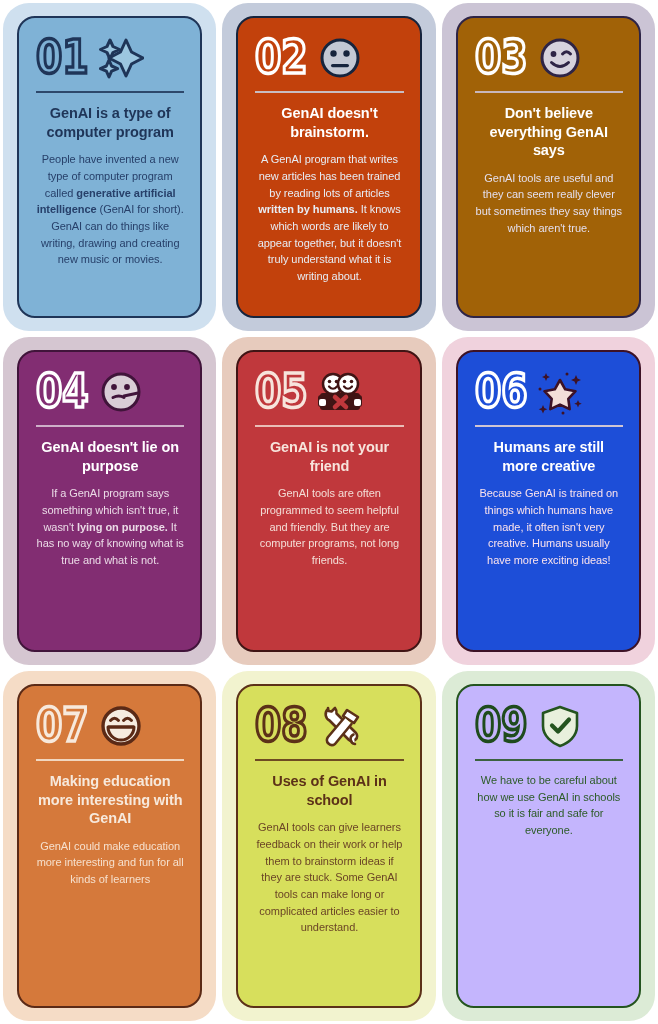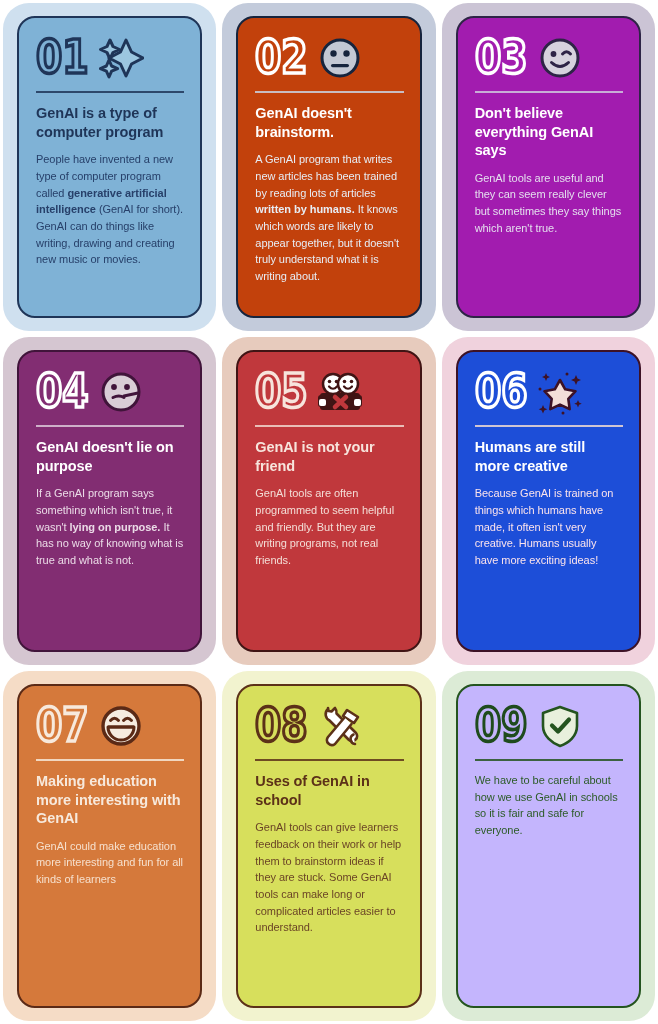--- a/index.html
+++ b/index.html
@@ -7,20 +7,21 @@
     width: 658px; height: 1024px;
     background: #ffffff;
     font-family: "Liberation Sans", sans-serif;
     overflow: hidden;
   }
   .grid {
     width: 658px; height: 1024px;
     display: grid;
     grid-template-columns: repeat(3, 1fr);
     grid-template-rows: 334px 334px 356px;
+    text-align: center;
   }
   .cell {
     position: relative;
     padding: 0;
   }
   
   .panel {
     position: absolute;
     left: 3px; right: 3px; top: 3px; bottom: 3px;
     border-radius: 26px;
@@ -103,21 +104,21 @@
       <rect x="14" y="29" width="18" height="3.2" rx="1.6" fill="#16243d"></rect>
           </svg>
       </div>
       <div class="rule" style="background:#c9d4e4"></div>
       <h2>GenAI doesn't brainstorm.</h2>
       <p class="body" style="color:#e7edf5">A GenAI program that writes new articles has been trained by reading lots of articles <b>written by humans.</b> It knows which words are likely to appear together, but it doesn't truly understand what it is writing about.</p>
     </div>
     </div>
     <div class="cell">
     <div class="panel" style="background:#cbc4d5"></div>
-    <div class="card" style="background:#a21caf;border-color:#2e2446;color:#ffffff">
+    <div class="card" style="background:#a16207;border-color:#2e2446;color:#ffffff">
       <div class="card-head">
         <span class="num" style="font-family: &quot;DejaVu Sans&quot;, sans-serif; font-size: 46px; font-weight: 700; line-height: 0.95; letter-spacing: 0px; color: transparent; -webkit-text-stroke: 3.6px rgb(255, 255, 255); transform: scaleX(0.82); transform-origin: left center; margin-right: -9px;">03</span>
         <svg class="icon" width="46" height="46" viewBox="0 0 46 46">
             <circle cx="23" cy="23" r="18" fill="#d6d2dd" stroke="#2e2446" stroke-width="3"></circle>
       <circle cx="16.5" cy="19" r="2.9" fill="#2e2446"></circle>
       <path d="M25.5 19 q4 -4.5 8 0" fill="none" stroke="#2e2446" stroke-width="3" stroke-linecap="round"></path>
       <path d="M14.5 27.5 q8.5 8 17 0" fill="none" stroke="#2e2446" stroke-width="3" stroke-linecap="round"></path>
           </svg>
       </div>
       <div class="rule" style="background:#cfc7dd"></div>
@@ -160,21 +161,21 @@
       <circle cx="19.5" cy="12.5" r="1.8" fill="#401414"></circle>
       <path d="M12 17.5 q4 4.5 8 0" fill="none" stroke="#401414" stroke-width="2.2" stroke-linecap="round"></path>
       <circle cx="27.5" cy="12.5" r="1.8" fill="#401414"></circle>
       <circle cx="34.5" cy="12.5" r="1.8" fill="#401414"></circle>
       <path d="M27 17.5 q4 4.5 8 0" fill="none" stroke="#401414" stroke-width="2.2" stroke-linecap="round"></path>
       <path d="M18 28 L29 38 M29 28 L18 38" stroke="#c0383c" stroke-width="4.5" stroke-linecap="round"></path>
           </svg>
       </div>
       <div class="rule" style="background:#f0d6cc"></div>
       <h2>GenAI is not your friend</h2>
-      <p class="body" style="color:#f3ddd6">GenAI tools are often programmed to seem helpful and friendly. But they are writing programs, not real friends.</p>
+      <p class="body" style="color:#f3ddd6">GenAI tools are often programmed to seem helpful and friendly. But they are computer programs, not long friends.</p>
     </div>
     </div>
     <div class="cell">
     <div class="panel" style="background:#f0d2dd"></div>
     <div class="card" style="background:#1d4ed8;border-color:#3d1226;color:#ffffff">
       <div class="card-head">
         <span class="num" style="font-family: &quot;DejaVu Sans&quot;, sans-serif; font-size: 46px; font-weight: 700; line-height: 0.95; letter-spacing: 0px; color: transparent; -webkit-text-stroke: 3.6px rgb(255, 255, 255); transform: scaleX(0.82); transform-origin: left center; margin-right: -9px;">06</span>
         <svg class="icon" width="46" height="46" viewBox="0 0 46 46">
             <path d="M23 11 L28.2 20.3 L38.5 22.2 L31.3 29.8 L32.7 40.2 L23 35.6 L13.3 40.2 L14.7 29.8 L7.5 22.2 L17.8 20.3 Z" fill="#f3ded9" stroke="#3d1226" stroke-width="2.6" stroke-linejoin="round"></path>
       <path d="M39 6 l1.5 3.5 L44 11 l-3.5 1.5 L39 16 l-1.5 -3.5 L34 11 l3.5 -1.5 Z" fill="#3d1226"></path>

